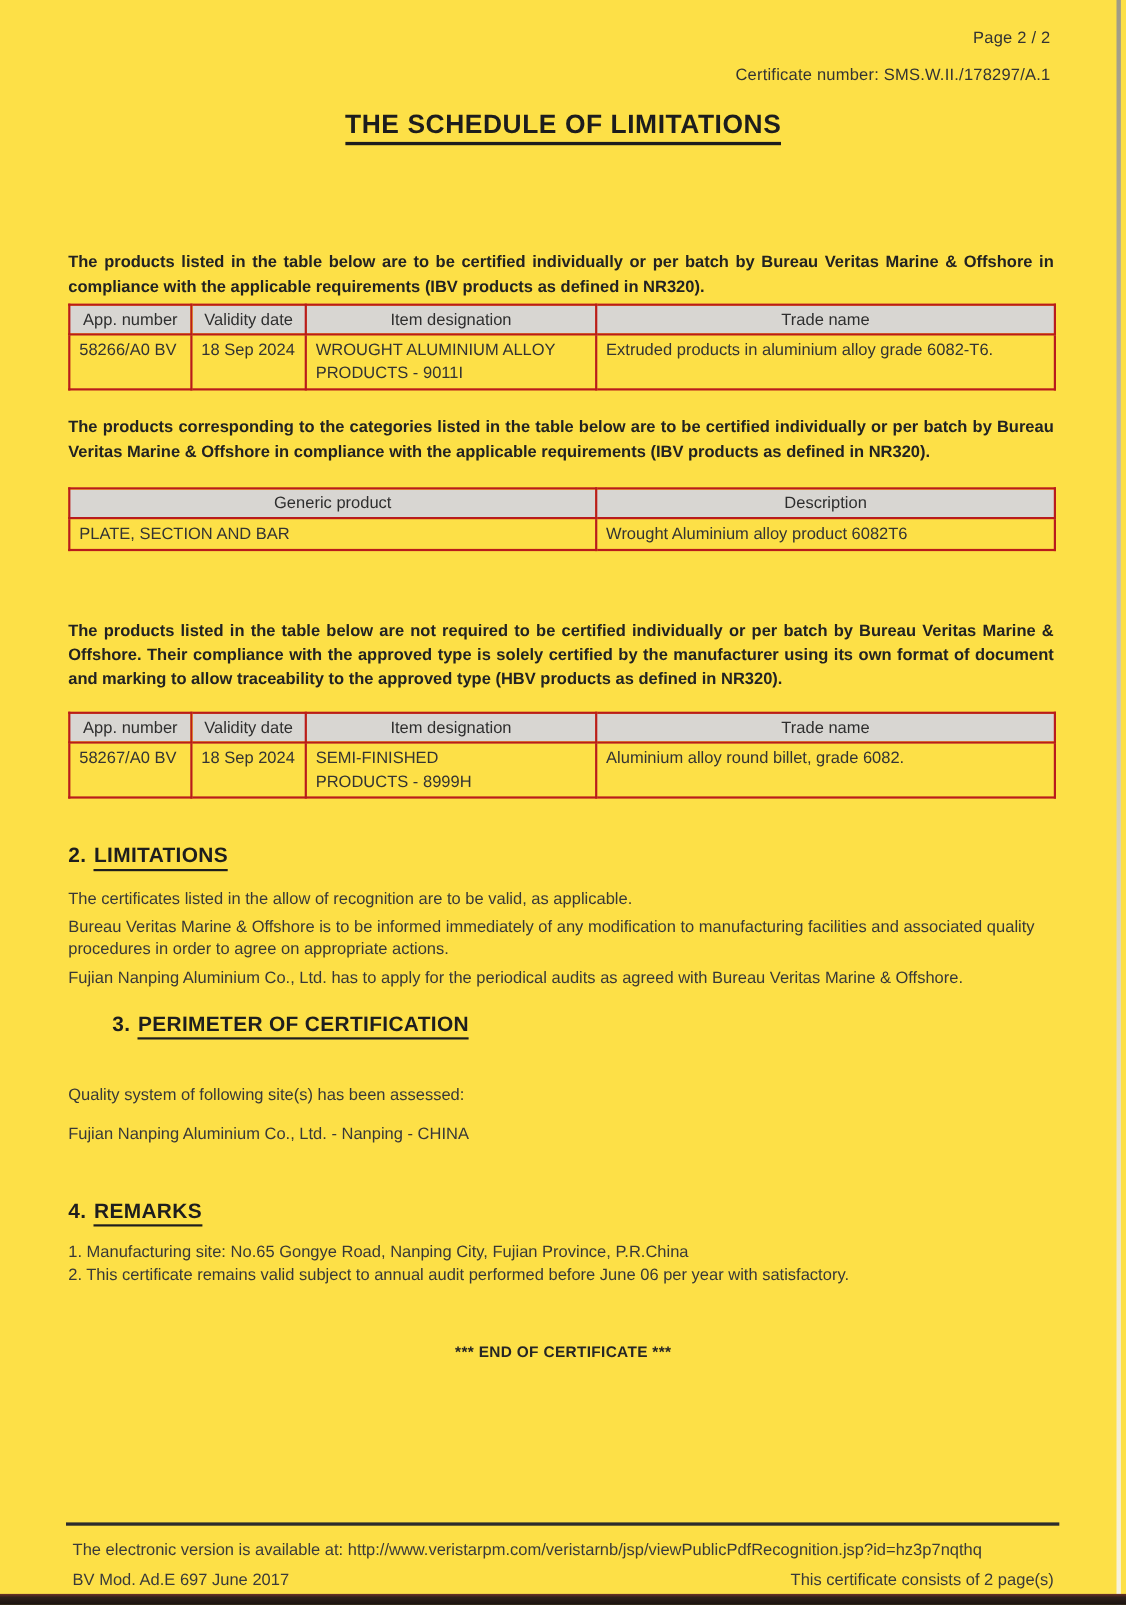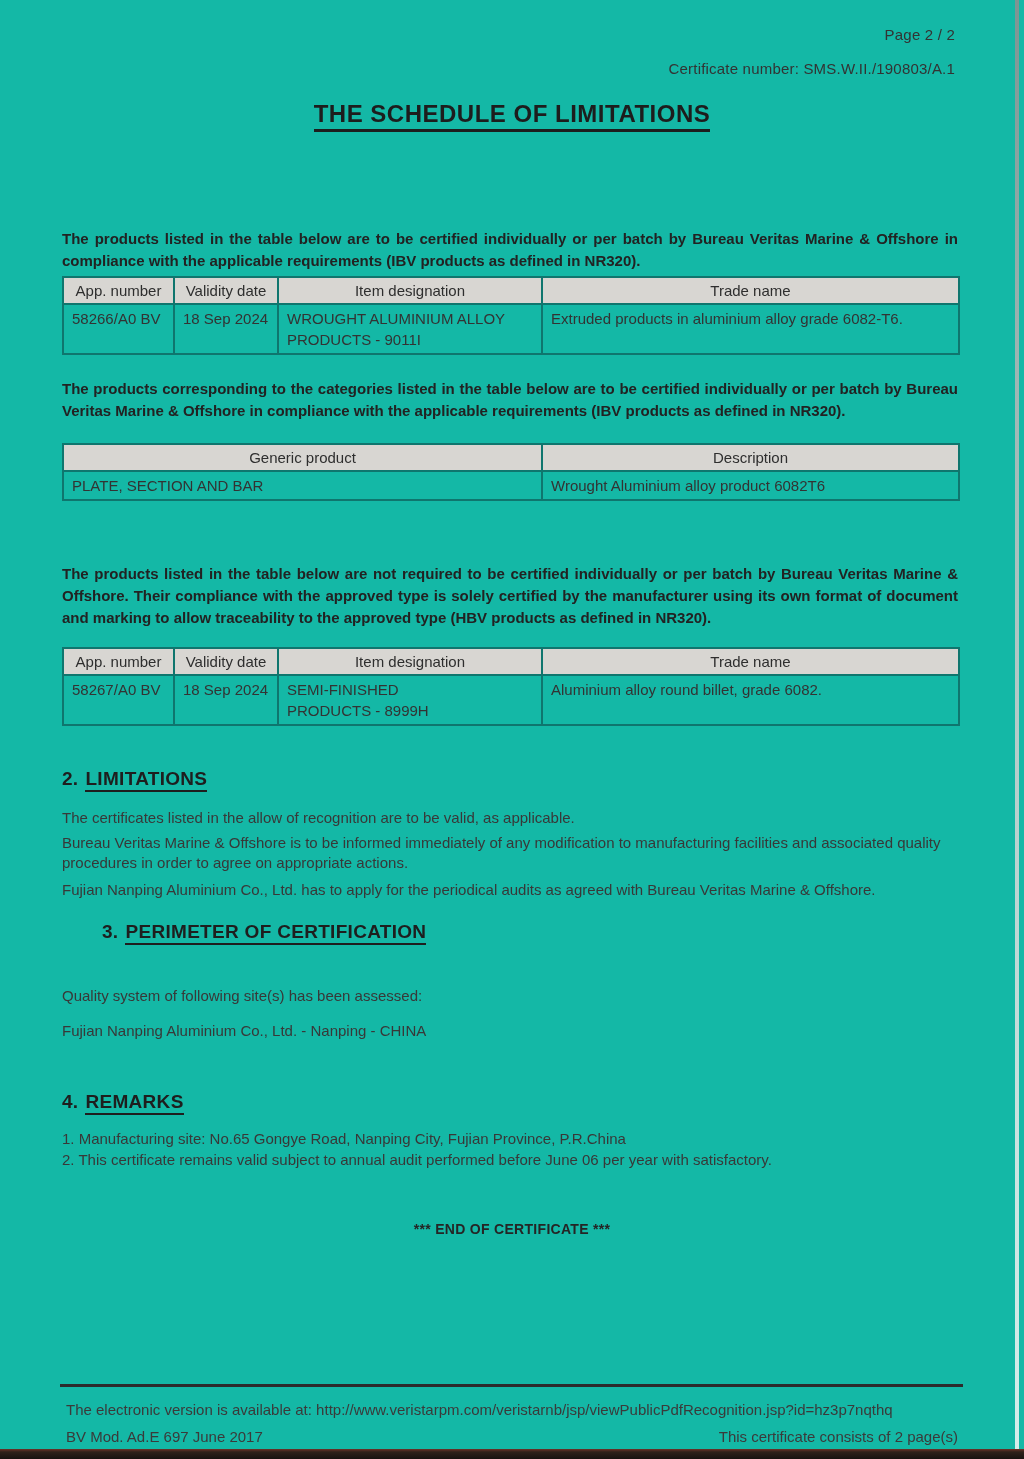--- a/index.html
+++ b/index.html
@@ -2,21 +2,21 @@
 <html><head>
 <meta charset="utf-8">
 <style>
   * { margin: 0; padding: 0; box-sizing: border-box; }
   html, body { background: #ffffff; }
   body { font-family: "Liberation Sans", sans-serif; color: #2a2a2a; }
   .page {
     position: relative;
     width: 1024px;
     height: 1459px;
-    background: #14b8a6;
+    background: #fde047;
     overflow: hidden;
   }
 
   .meta-line {
     position: absolute;
     right: 69px;
     text-align: right;
     font-size: 15px;
     color: #333;
     letter-spacing: 0.2px;
@@ -64,21 +64,21 @@
   table.tbl {
     position: absolute;
     left: 62px;
     width: 896px;
     border-collapse: collapse;
     table-layout: fixed;
     font-size: 15px;
     color: #333;
   }
   table.tbl th, table.tbl td {
-    border: 2px solid #0f766e;
+    border: 2px solid #b91c1c;
     padding: 3px 8px;
     overflow: hidden;
   }
   table.tbl th {
     background: #d8d6d2;
     font-weight: normal;
     text-align: center;
     height: 27px;
     color: #2e2e2e;
   }
@@ -149,21 +149,21 @@
     background: linear-gradient(to bottom, #8f8f8f 0%, #b5b5b5 25%, #d4d4d4 55%, #ececec 80%, #f7f7f7 100%);
     opacity: 0.85;
   }
 </style>
 </head>
 <body>
 
 <div class="page">
 
   <div class="meta-line" style="top:26px;">Page 2 / 2</div>
-  <div class="meta-line" style="top:60px;">Certificate number: SMS.W.II./190803/A.1</div>
+  <div class="meta-line" style="top:60px;">Certificate number: SMS.W.II./178297/A.1</div>
 
   <div class="doc-title">
     <span>THE SCHEDULE OF LIMITATIONS</span>
   </div>
 
 
   <div class="para bold" style="top:228px;">The products listed in the table below are to be certified individually or per batch by Bureau Veritas Marine &amp; Offshore in compliance with the applicable requirements (IBV products as defined in NR320).</div>
 
   <table class="tbl" style="top:276px;">
     <colgroup>

